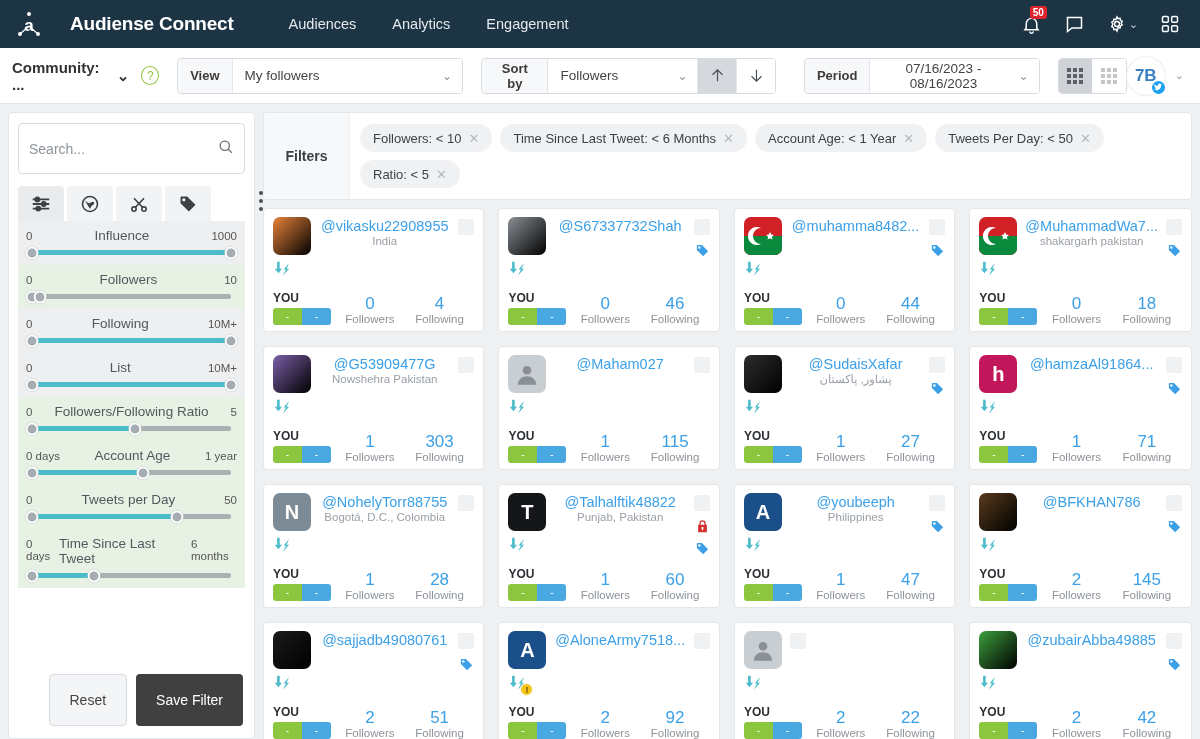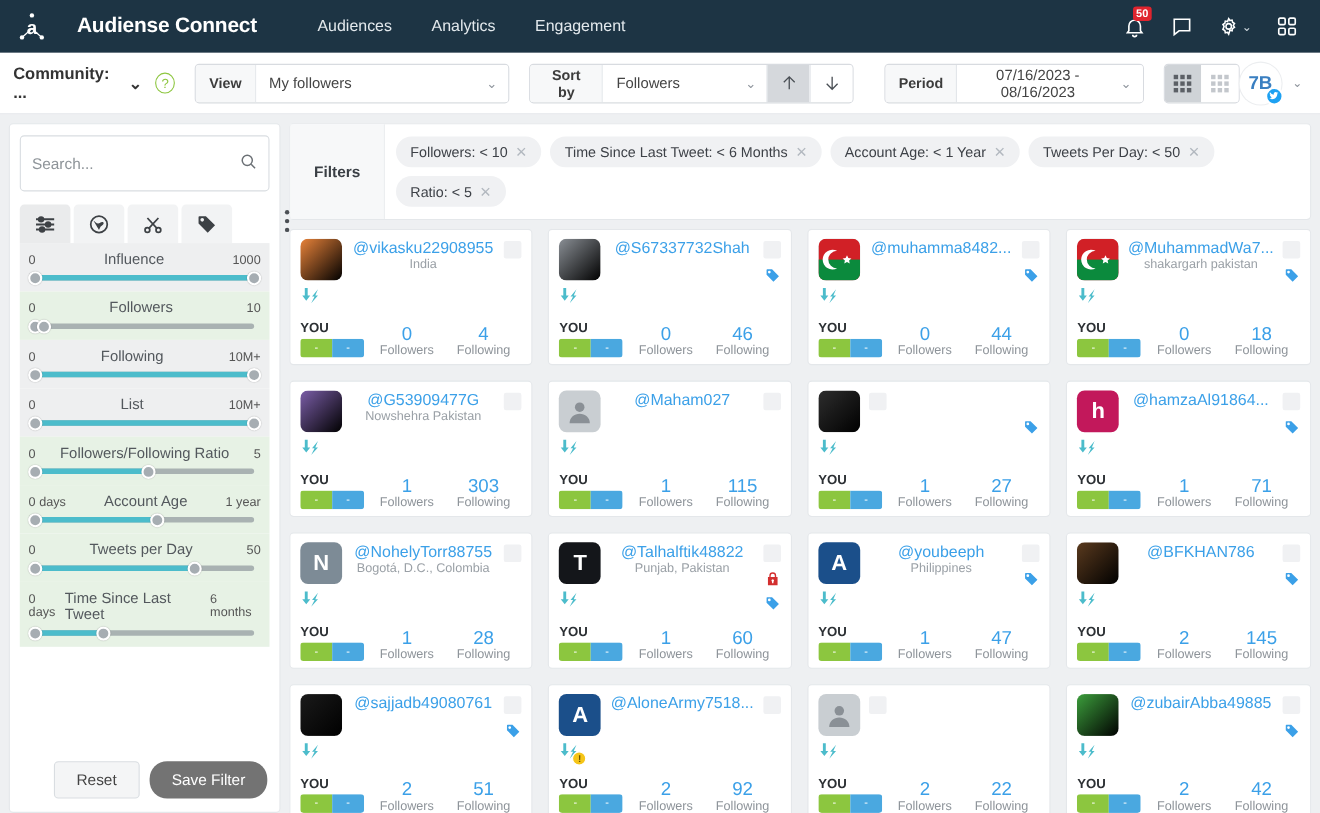--- a/index.html
+++ b/index.html
@@ -152,26 +152,26 @@
   }
   .fill { position: absolute; left: 0; top: 0; bottom: 0; background: #4cbccb; border-radius: 3px; }
   .knob {
     position: absolute; top: 50%; transform: translate(-50%,-50%);
     width: 13px; height: 13px; border-radius: 50%;
     background: #a6adb2; border: 2.5px solid #fff;
     box-shadow: 0 0 1px rgba(0,0,0,.35);
   }
   .btnrow { display: flex; justify-content: flex-end; gap: 9px; padding: 12px 2px 12px 0; }
   .btn {
-    height: 34px; padding: 0 20px; border-radius: 4px;
+    height: 52px; padding: 0 20px; border-radius: 4px;
     font-size: 14px; display: flex; align-items: center; justify-content: center;
     cursor: pointer;
   }
   .btn-reset { background: #f4f5f6; border: 1px solid #d9dde1; color: #444; }
-  .btn-save { background: #737373; color: #fff; min-width: 105px; border-radius: 16px; }
+  .btn-save { background: #404040; color: #fff; min-width: 105px; }
   .drag-dots {
     position: absolute; right: -14px; top: 78px;
     width: 14px; display: flex; flex-direction: column; gap: 4px; align-items: center;
     cursor: pointer;
   }
   .drag-dots i { width: 4px; height: 4px; border-radius: 50%; background: #4b4f54; display: block; }
 
   
   .main { flex: 1; padding-right: 8px; display: flex; flex-direction: column; gap: 8px; overflow: hidden; }
   .filterbar {
@@ -806,20 +806,24 @@
               <div class="num">115</div>
               <div class="lbl">Following</div>
             </div>
           </div>
         </div>
         <div class="card">
           <div class="card-top">
             <div class="pic" style="">
               <span style="display:block;width:100%;height:100%;background:linear-gradient(135deg,#2d2d2d,#000)"></span>
             </div>
+            <div class="card-id">
+              <div class="handle">@SudaisXafar</div>
+              <div class="loc">پشاور, پاکستان</div>
+            </div>
             <div class="checkbox"></div>
           </div>
           <div class="rel-icons">
             <svg width="19" height="17" viewBox="0 0 24 22" fill="#4cbccb">
               <path d="M5 1h3.4v9h3L6.7 16 2 10h3z"></path>
               <path d="M20.5 2.5l-7 8.5h3l-4 8 8-9h-3.2z"></path>
             </svg>
           </div>
           <div class="corner-icons">
             <span class="tag-icon"><svg width="15" height="15" viewBox="0 0 24 24" fill="#3ba0e8">

